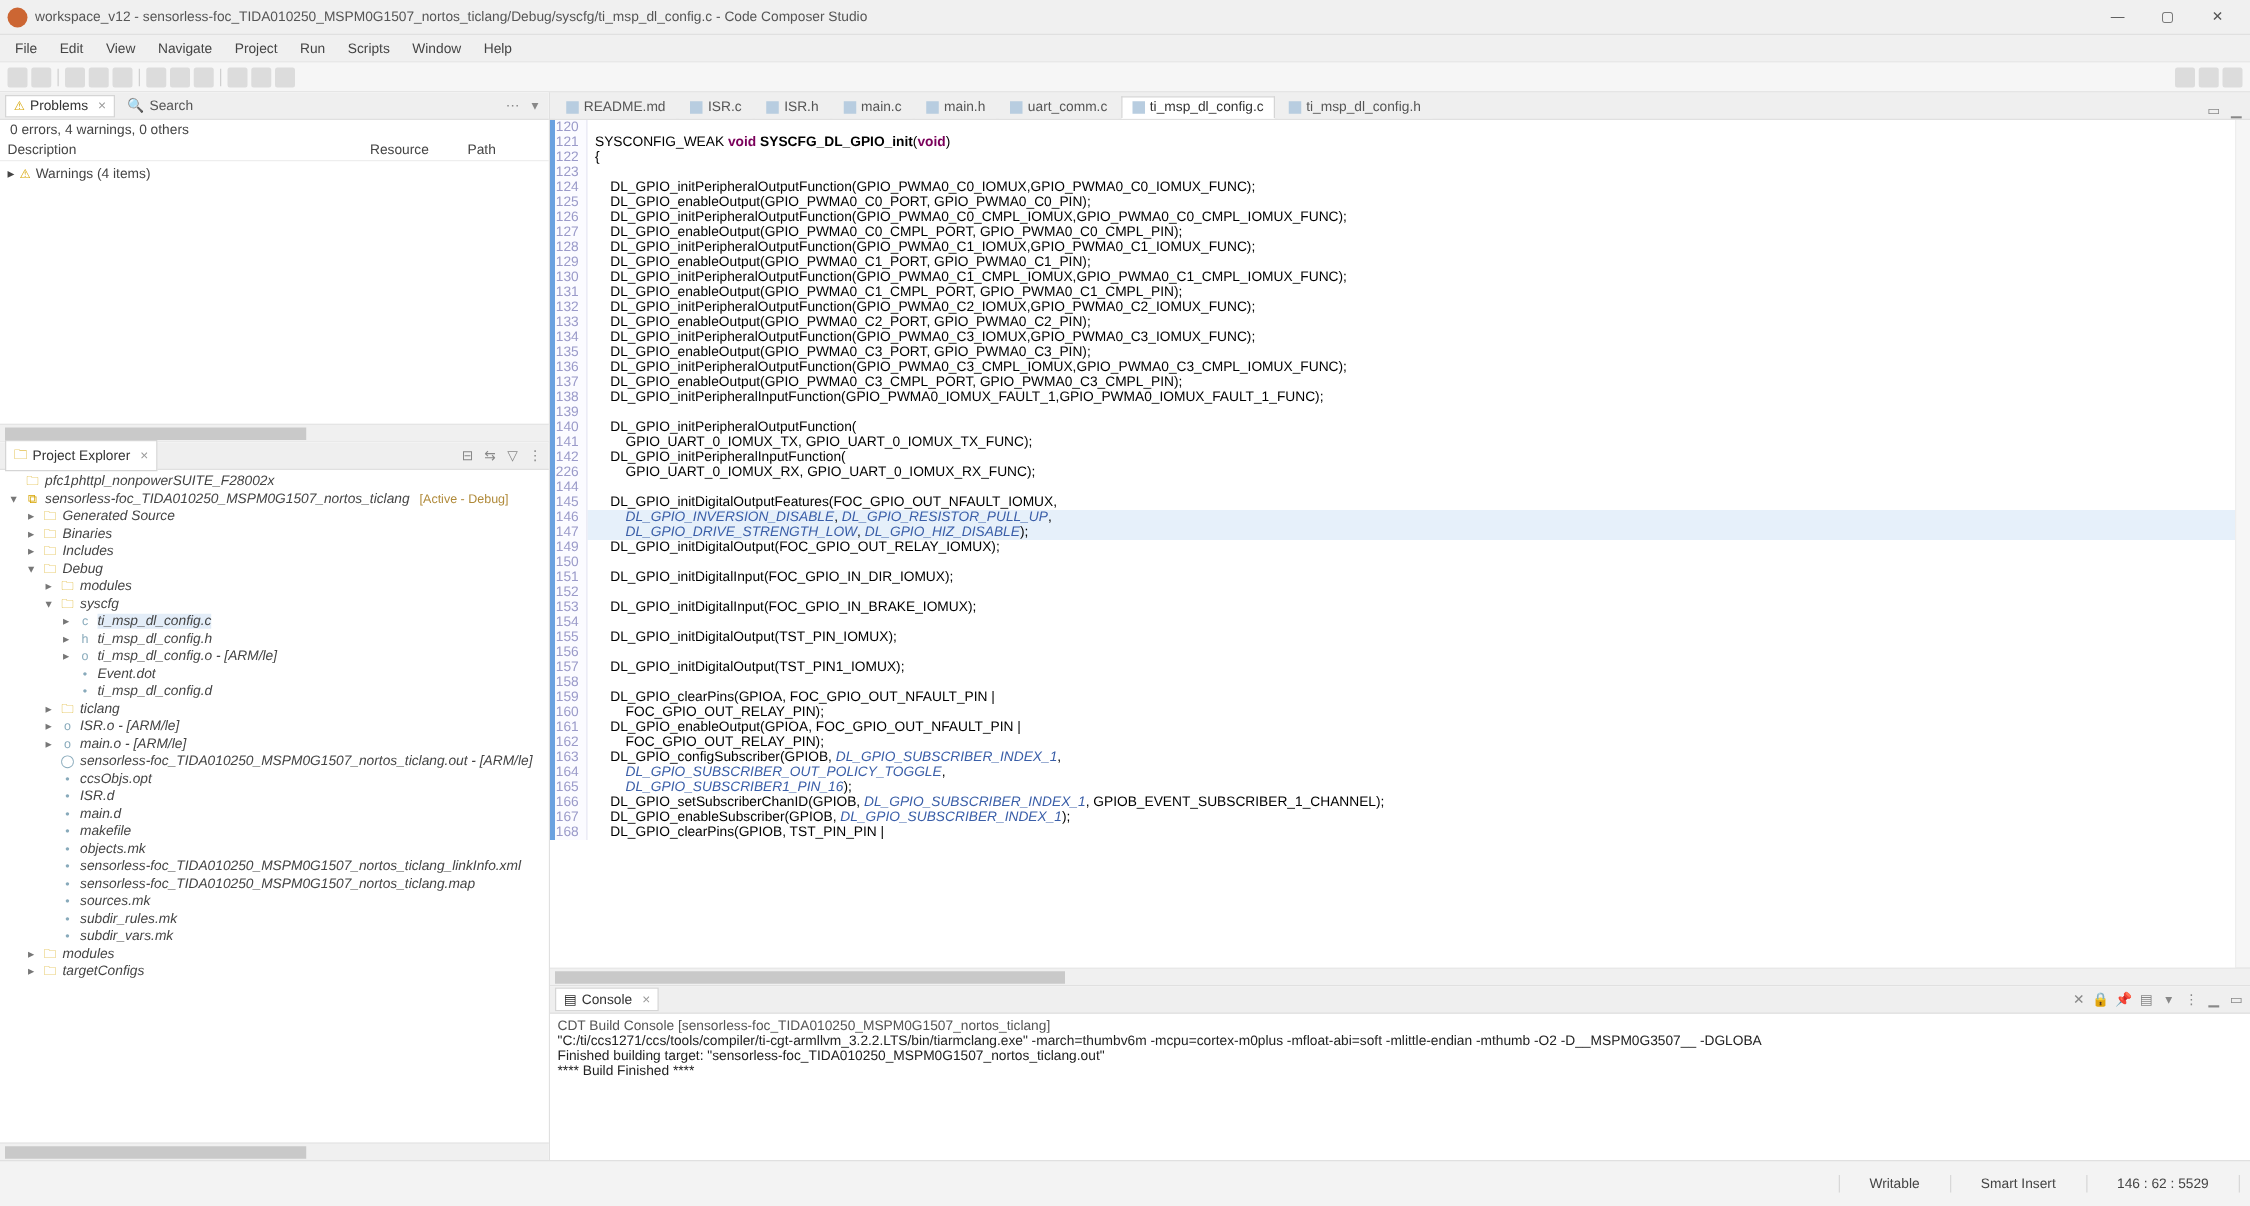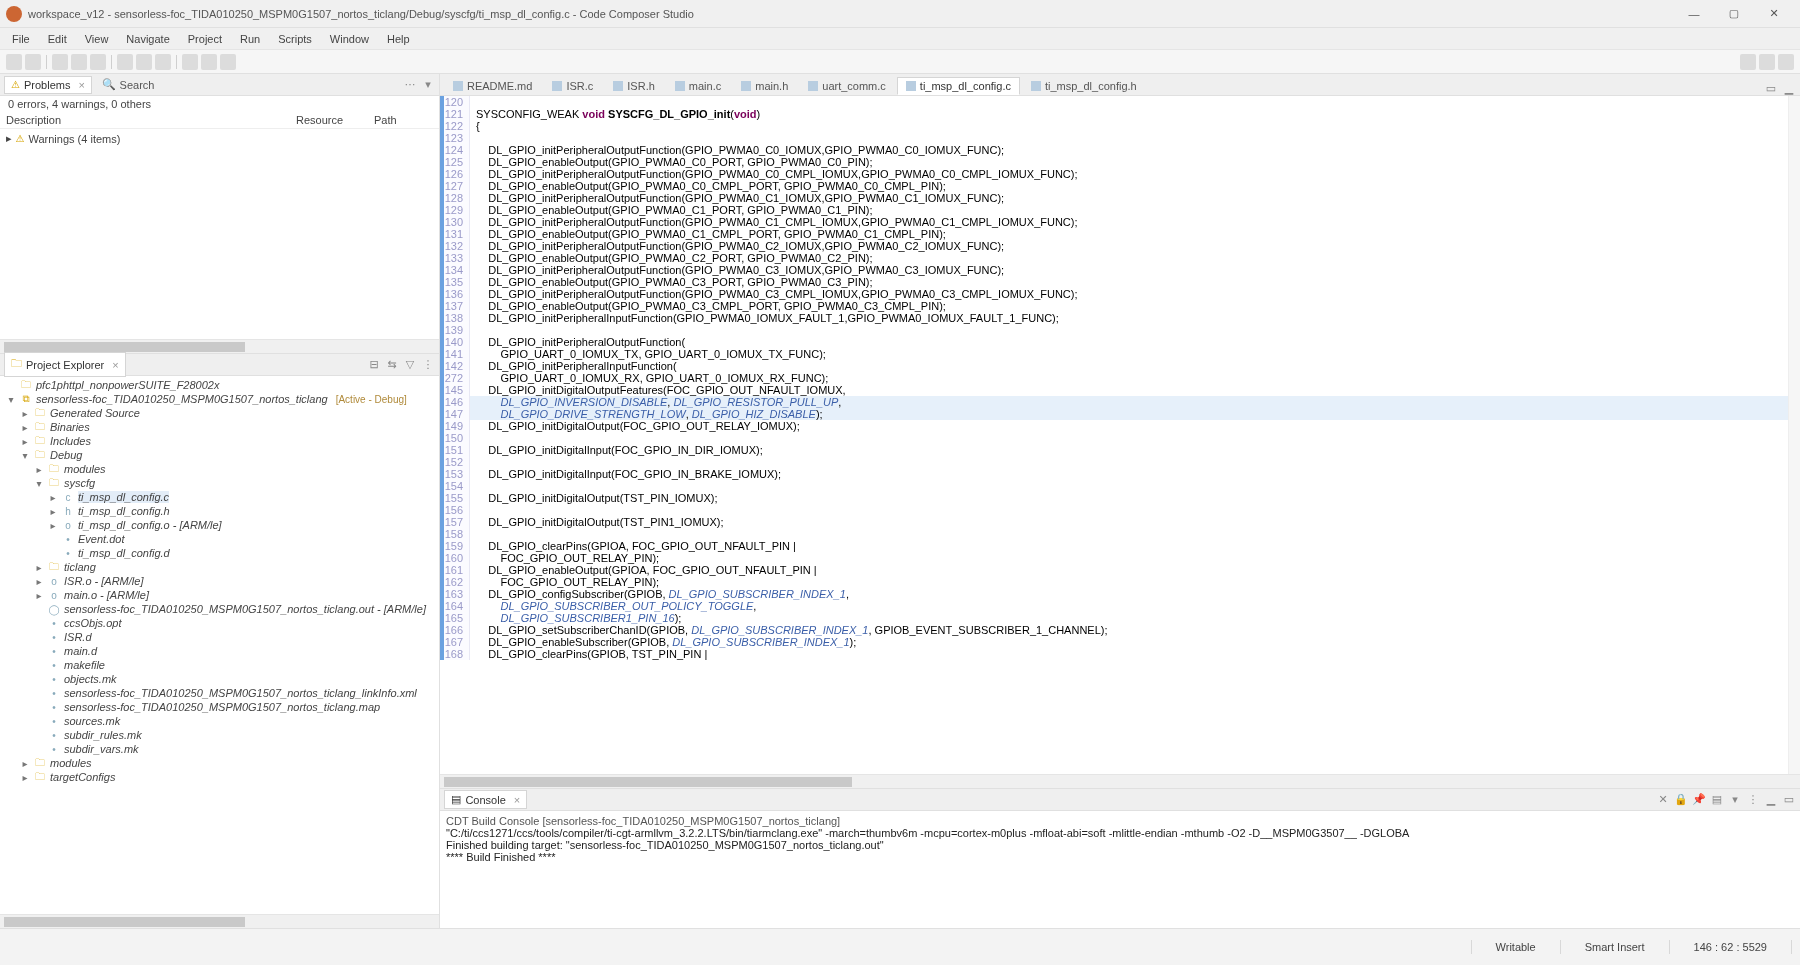--- a/index.html
+++ b/index.html
@@ -380,21 +380,22 @@
           <div class="code-line"><div class="ln marker">133</div><div class="code-txt">    DL_GPIO_enableOutput(GPIO_PWMA0_C2_PORT, GPIO_PWMA0_C2_PIN);</div></div>
           <div class="code-line"><div class="ln marker">134</div><div class="code-txt">    DL_GPIO_initPeripheralOutputFunction(GPIO_PWMA0_C3_IOMUX,GPIO_PWMA0_C3_IOMUX_FUNC);</div></div>
           <div class="code-line"><div class="ln marker">135</div><div class="code-txt">    DL_GPIO_enableOutput(GPIO_PWMA0_C3_PORT, GPIO_PWMA0_C3_PIN);</div></div>
           <div class="code-line"><div class="ln marker">136</div><div class="code-txt">    DL_GPIO_initPeripheralOutputFunction(GPIO_PWMA0_C3_CMPL_IOMUX,GPIO_PWMA0_C3_CMPL_IOMUX_FUNC);</div></div>
           <div class="code-line"><div class="ln marker">137</div><div class="code-txt">    DL_GPIO_enableOutput(GPIO_PWMA0_C3_CMPL_PORT, GPIO_PWMA0_C3_CMPL_PIN);</div></div>
           <div class="code-line"><div class="ln marker">138</div><div class="code-txt">    DL_GPIO_initPeripheralInputFunction(GPIO_PWMA0_IOMUX_FAULT_1,GPIO_PWMA0_IOMUX_FAULT_1_FUNC);</div></div>
           <div class="code-line"><div class="ln marker">139</div><div class="code-txt"></div></div>
           <div class="code-line"><div class="ln marker">140</div><div class="code-txt">    DL_GPIO_initPeripheralOutputFunction(</div></div>
           <div class="code-line"><div class="ln marker">141</div><div class="code-txt">        GPIO_UART_0_IOMUX_TX, GPIO_UART_0_IOMUX_TX_FUNC);</div></div>
           <div class="code-line"><div class="ln marker">142</div><div class="code-txt">    DL_GPIO_initPeripheralInputFunction(</div></div>
-          <div class="code-line"><div class="ln marker">272</div><div class="code-txt">        GPIO_UART_0_IOMUX_RX, GPIO_UART_0_IOMUX_RX_FUNC);</div></div>
+          <div class="code-line"><div class="ln marker">226</div><div class="code-txt">        GPIO_UART_0_IOMUX_RX, GPIO_UART_0_IOMUX_RX_FUNC);</div></div>
+          <div class="code-line"><div class="ln marker">144</div><div class="code-txt"></div></div>
           <div class="code-line"><div class="ln marker">145</div><div class="code-txt">    DL_GPIO_initDigitalOutputFeatures(FOC_GPIO_OUT_NFAULT_IOMUX,</div></div>
           <div class="code-line hl"><div class="ln marker">146</div><div class="code-txt">        <span class="mac">DL_GPIO_INVERSION_DISABLE</span>, <span class="mac">DL_GPIO_RESISTOR_PULL_UP</span>,</div></div>
           <div class="code-line hl"><div class="ln marker">147</div><div class="code-txt">        <span class="mac">DL_GPIO_DRIVE_STRENGTH_LOW</span>, <span class="mac">DL_GPIO_HIZ_DISABLE</span>);</div></div>
           <div class="code-line"><div class="ln marker">149</div><div class="code-txt">    DL_GPIO_initDigitalOutput(FOC_GPIO_OUT_RELAY_IOMUX);</div></div>
           <div class="code-line"><div class="ln marker">150</div><div class="code-txt"></div></div>
           <div class="code-line"><div class="ln marker">151</div><div class="code-txt">    DL_GPIO_initDigitalInput(FOC_GPIO_IN_DIR_IOMUX);</div></div>
           <div class="code-line"><div class="ln marker">152</div><div class="code-txt"></div></div>
           <div class="code-line"><div class="ln marker">153</div><div class="code-txt">    DL_GPIO_initDigitalInput(FOC_GPIO_IN_BRAKE_IOMUX);</div></div>
           <div class="code-line"><div class="ln marker">154</div><div class="code-txt"></div></div>
           <div class="code-line"><div class="ln marker">155</div><div class="code-txt">    DL_GPIO_initDigitalOutput(TST_PIN_IOMUX);</div></div>

